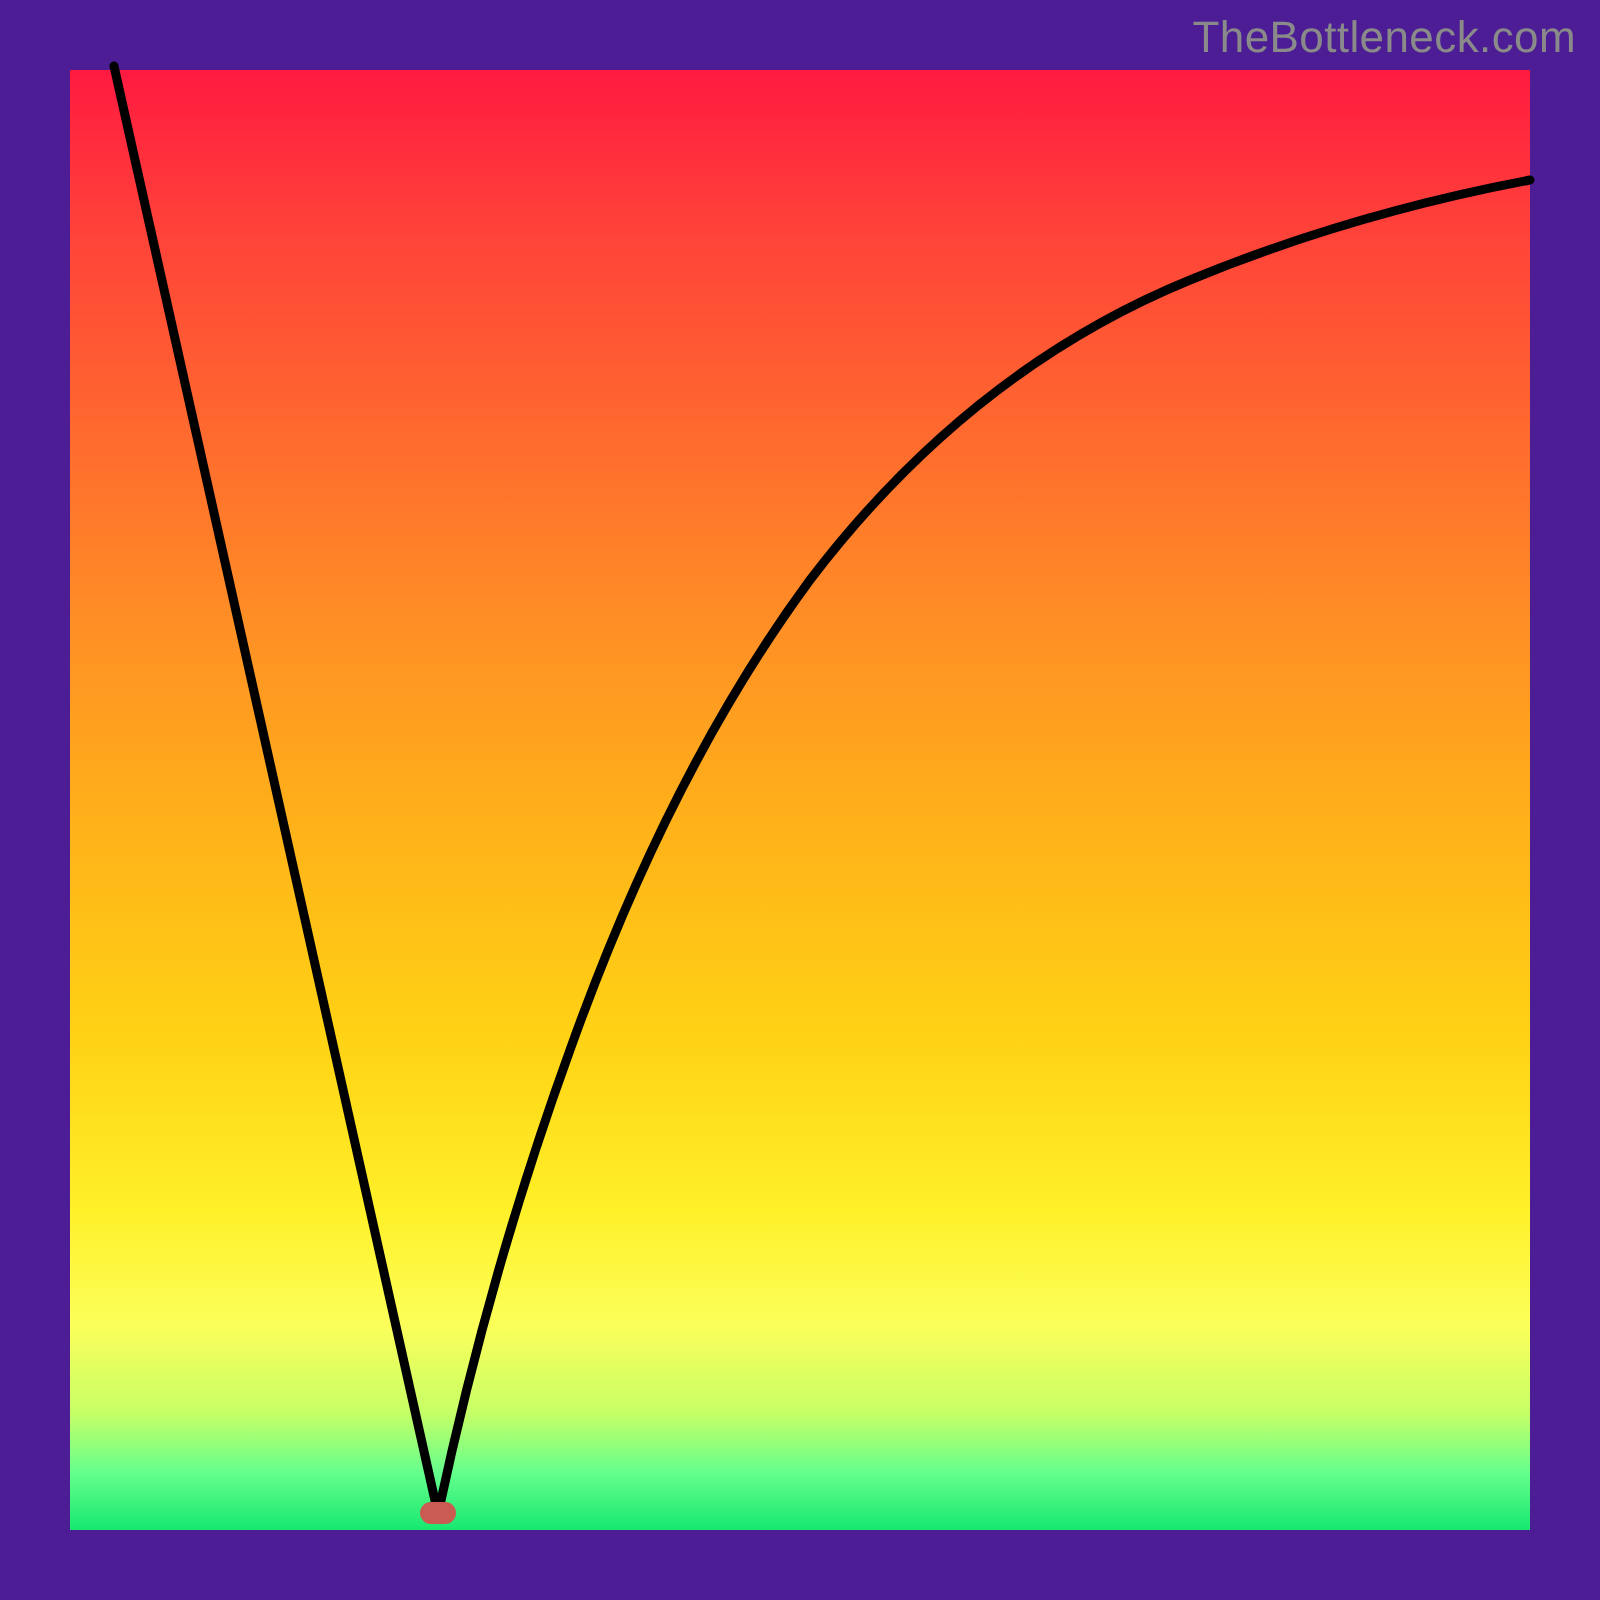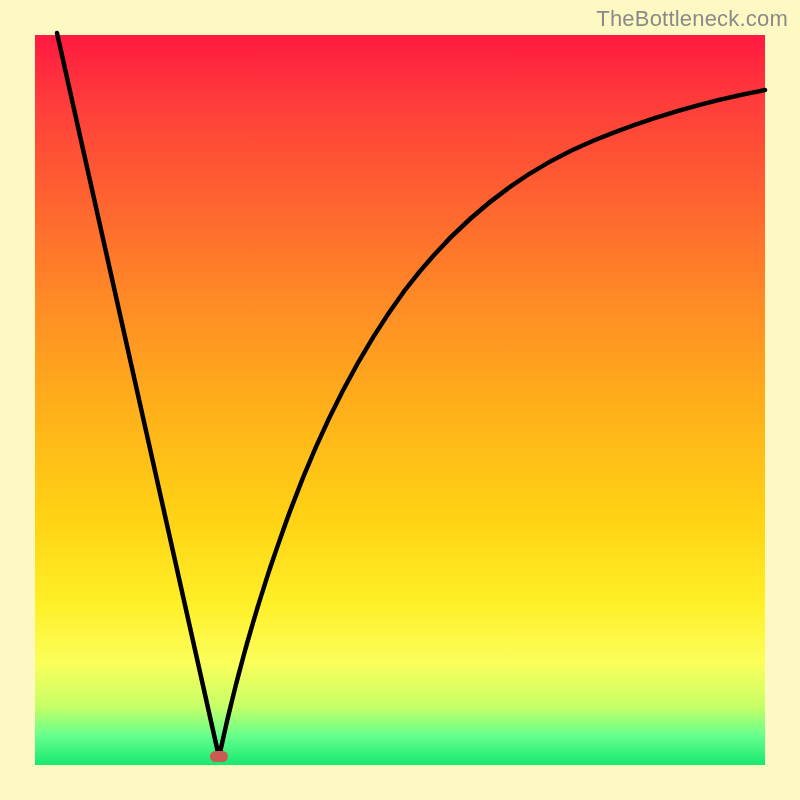--- a/index.html
+++ b/index.html
@@ -10,21 +10,21 @@
     background: #000;
     overflow: hidden;
     font-family: Arial, Helvetica, sans-serif;
   }
   .frame {
     position: absolute;
     left: 0;
     top: 0;
     width: 800px;
     height: 800px;
-    background: #fef9c3;
+    background: #4c1d95;
   }
   .plot-area {
     position: absolute;
     left: 35px;
     top: 35px;
     width: 730px;
     height: 730px;
     
     background: linear-gradient(
       to bottom,

